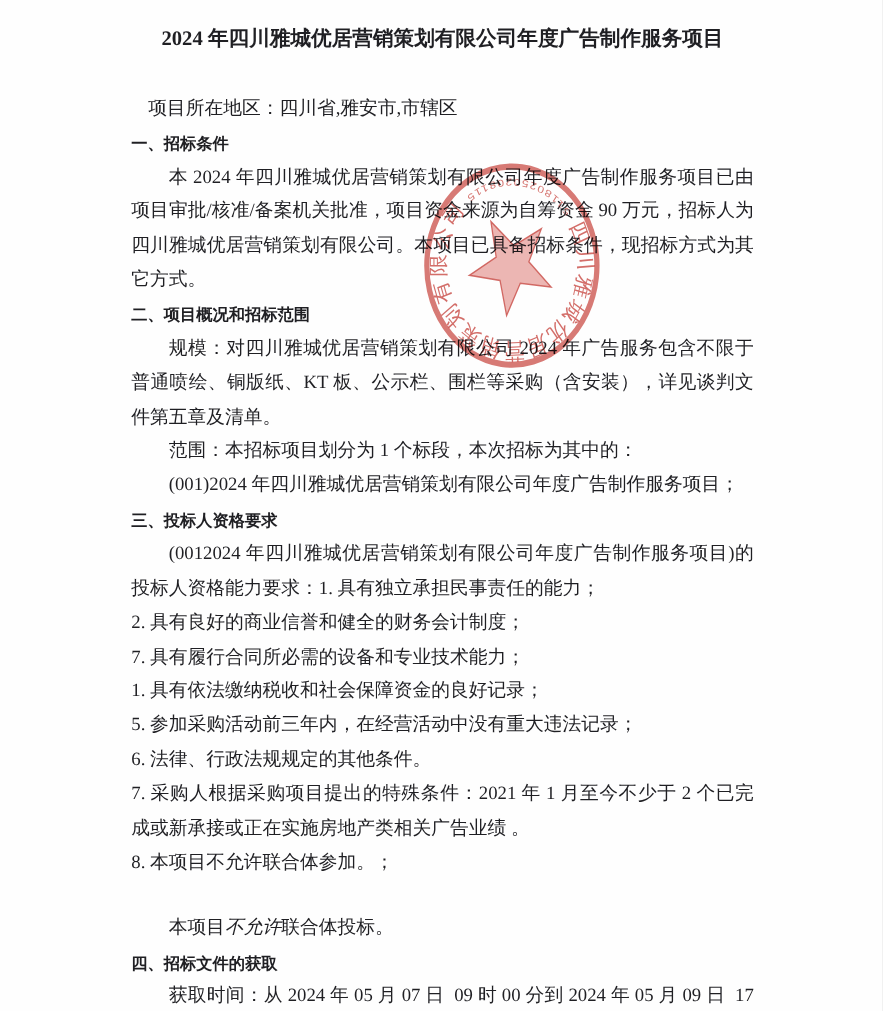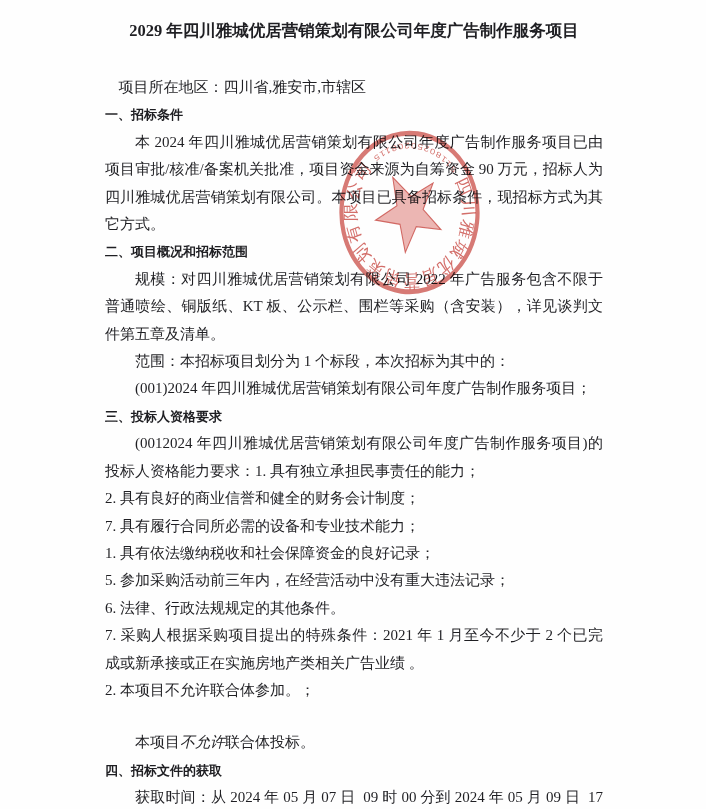--- a/index.html
+++ b/index.html
@@ -35,42 +35,42 @@
   .seal .num { font-family:"Liberation Sans","DejaVu Sans",sans-serif; letter-spacing:1px; }
 </style>
 </head>
 <body>
 
 <div class="page">
 
   <div class="content">
 
     <div class="title-block">
-      <div class="line">2029 年四川雅城优居营销策划有限公司年度广告制作服务项目</div>
+      <div class="line">2024 年四川雅城优居营销策划有限公司年度广告制作服务项目</div>
     </div>
 
     <div class="loc-line">项目所在地区：四川省,雅安市,市辖区</div>
 
     <div class="sec-heading">一、招标条件</div>
     <div class="para">本 2024 年四川雅城优居营销策划有限公司年度广告制作服务项目已由项目审批/核准/备案机关批准，项目资金来源为自筹资金 90 万元，招标人为四川雅城优居营销策划有限公司。本项目已具备招标条件，现招标方式为其它方式。</div>
 
     <div class="sec-heading">二、项目概况和招标范围</div>
-    <div class="para">规模：对四川雅城优居营销策划有限公司 2022 年广告服务包含不限于普通喷绘、铜版纸、KT 板、公示栏、围栏等采购（含安装），详见谈判文件第五章及清单。</div>
+    <div class="para">规模：对四川雅城优居营销策划有限公司 2024 年广告服务包含不限于普通喷绘、铜版纸、KT 板、公示栏、围栏等采购（含安装），详见谈判文件第五章及清单。</div>
     <div class="para">范围：本招标项目划分为 1 个标段，本次招标为其中的：</div>
     <div class="para">(001)2024 年四川雅城优居营销策划有限公司年度广告制作服务项目；</div>
 
     <div class="sec-heading">三、投标人资格要求</div>
     <div class="para">(0012024 年四川雅城优居营销策划有限公司年度广告制作服务项目)的投标人资格能力要求：1. 具有独立承担民事责任的能力；</div>
     <div class="para-flush">2. 具有良好的商业信誉和健全的财务会计制度；</div>
     <div class="para-flush">7. 具有履行合同所必需的设备和专业技术能力；</div>
     <div class="para-flush">1. 具有依法缴纳税收和社会保障资金的良好记录；</div>
     <div class="para-flush">5. 参加采购活动前三年内，在经营活动中没有重大违法记录；</div>
     <div class="para-flush">6. 法律、行政法规规定的其他条件。</div>
     <div class="para-flush">7. 采购人根据采购项目提出的特殊条件：2021 年 1 月至今不少于 2 个已完成或新承接或正在实施房地产类相关广告业绩 。</div>
-    <div class="para-flush">2. 本项目不允许联合体参加。；</div>
+    <div class="para-flush">8. 本项目不允许联合体参加。；</div>
     <div class="note-line"><span>本项目</span><span class="em">不允许</span><span>联合体投标。</span></div>
 
     <div class="sec-heading">四、招标文件的获取</div>
     <div class="para">获取时间：从 2024 年 05 月 07 日  09 时 00 分到 2024 年 05 月 09 日  17 时 00 分</div>
 
   </div>
 
   <svg class="seal" viewBox="0 0 150 150" preserveAspectRatio="none">
     <g transform="rotate(187 75 75)">
 

